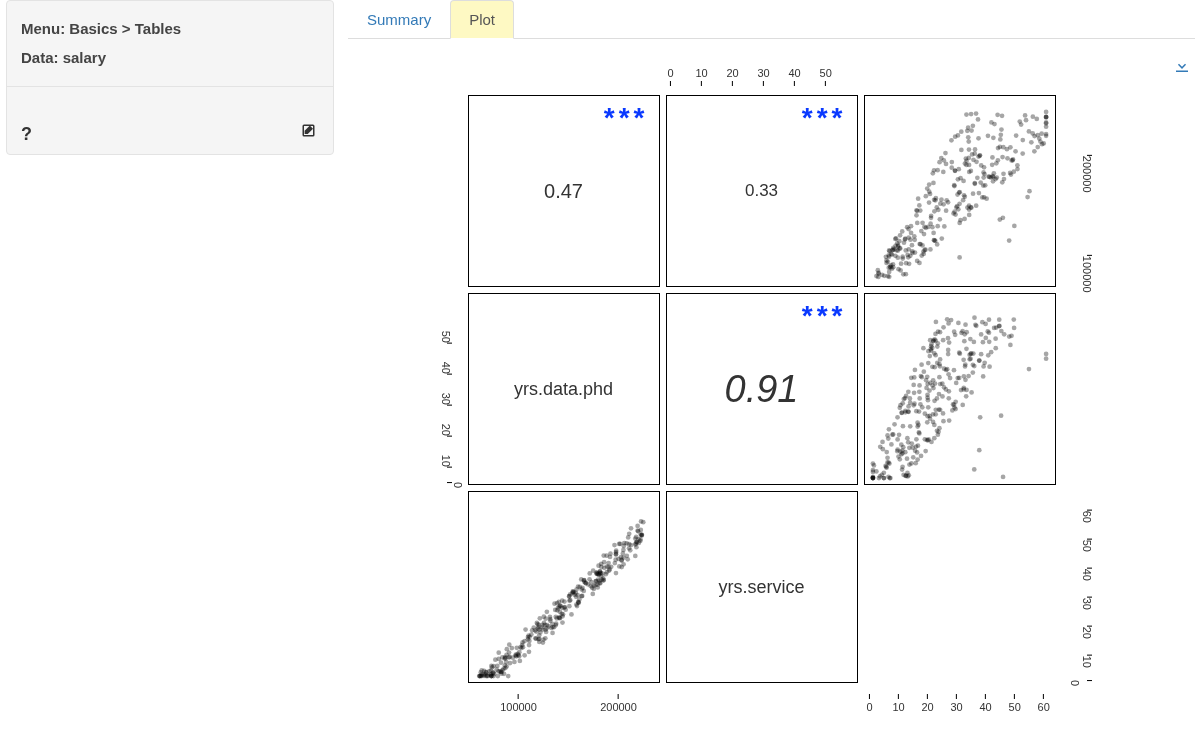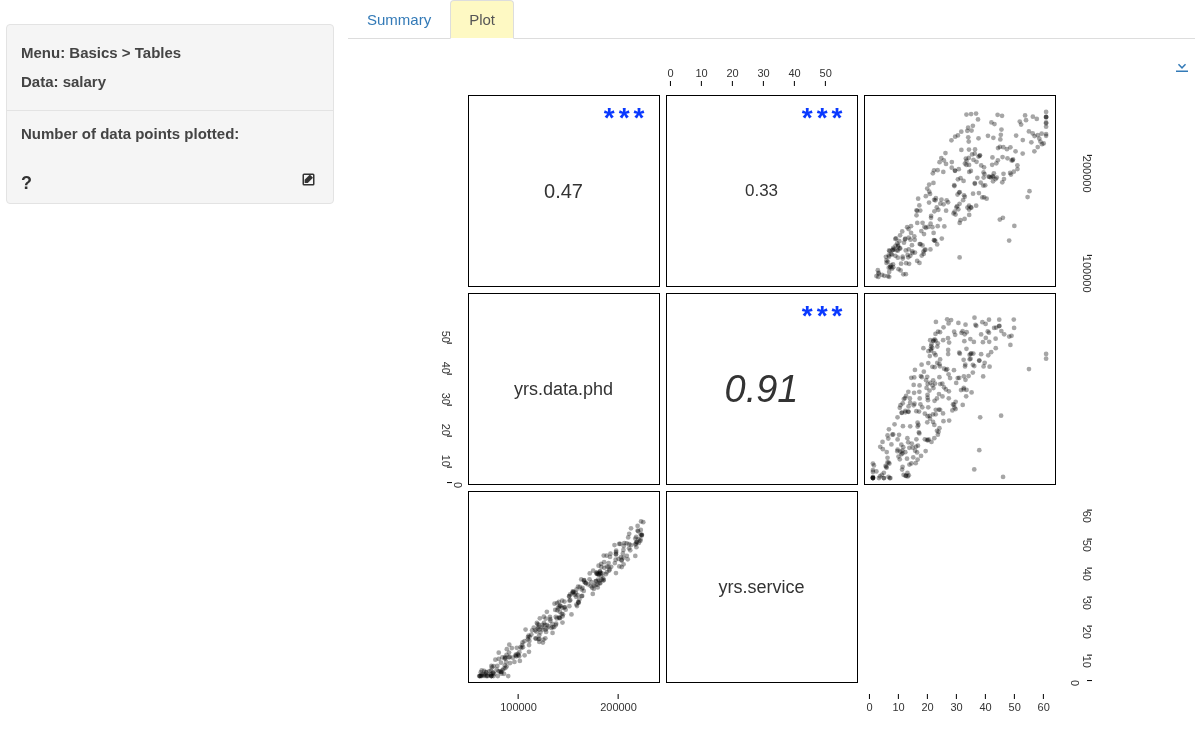--- a/index.html
+++ b/index.html
@@ -17,21 +17,20 @@
   .sidebar {
     width: 340px;
     padding: 0 6px 0 6px;
     flex-shrink: 0;
   }
   .panel {
     background: #f5f5f5;
     border: 1px solid #e3e3e3;
     border-radius: 4px;
     margin-bottom: 4px;
-    margin-top: 24px;
   }
   .panel-body {
     padding: 14px 14px;
   }
   .panel-row {
     font-weight: bold;
     color: #444;
     line-height: 1.9;
     font-size: 15px;
   }
@@ -224,21 +223,20 @@
 <div class="layout">
 
   <div class="sidebar">
     <div class="panel">
       <div class="panel-body">
         <div class="panel-row">Menu: Basics &gt; Tables</div>
         <div class="panel-row">Data: salary</div>
       </div>
       <div style="border-top:1px solid #e3e3e3;"></div>
       <div class="panel-body">
-        <label class="form-label">Number of data points plotted:</label>
       </div>
       <div class="panel-footer">
         <button class="icon-btn">
           <span>?</span>
         </button>
         <button class="icon-btn" aria-label="Edit">
           <svg width="18" height="18" viewBox="0 0 24 24" fill="none" stroke="#333" stroke-width="2">
             <rect x="3" y="3" width="14" height="14" rx="1"></rect>
             <path d="M14 2 l6 6 -10 10 -6 0 0 -6 z" fill="#333" stroke="none" transform="translate(2,2) scale(0.7)"></path>
           </svg>

